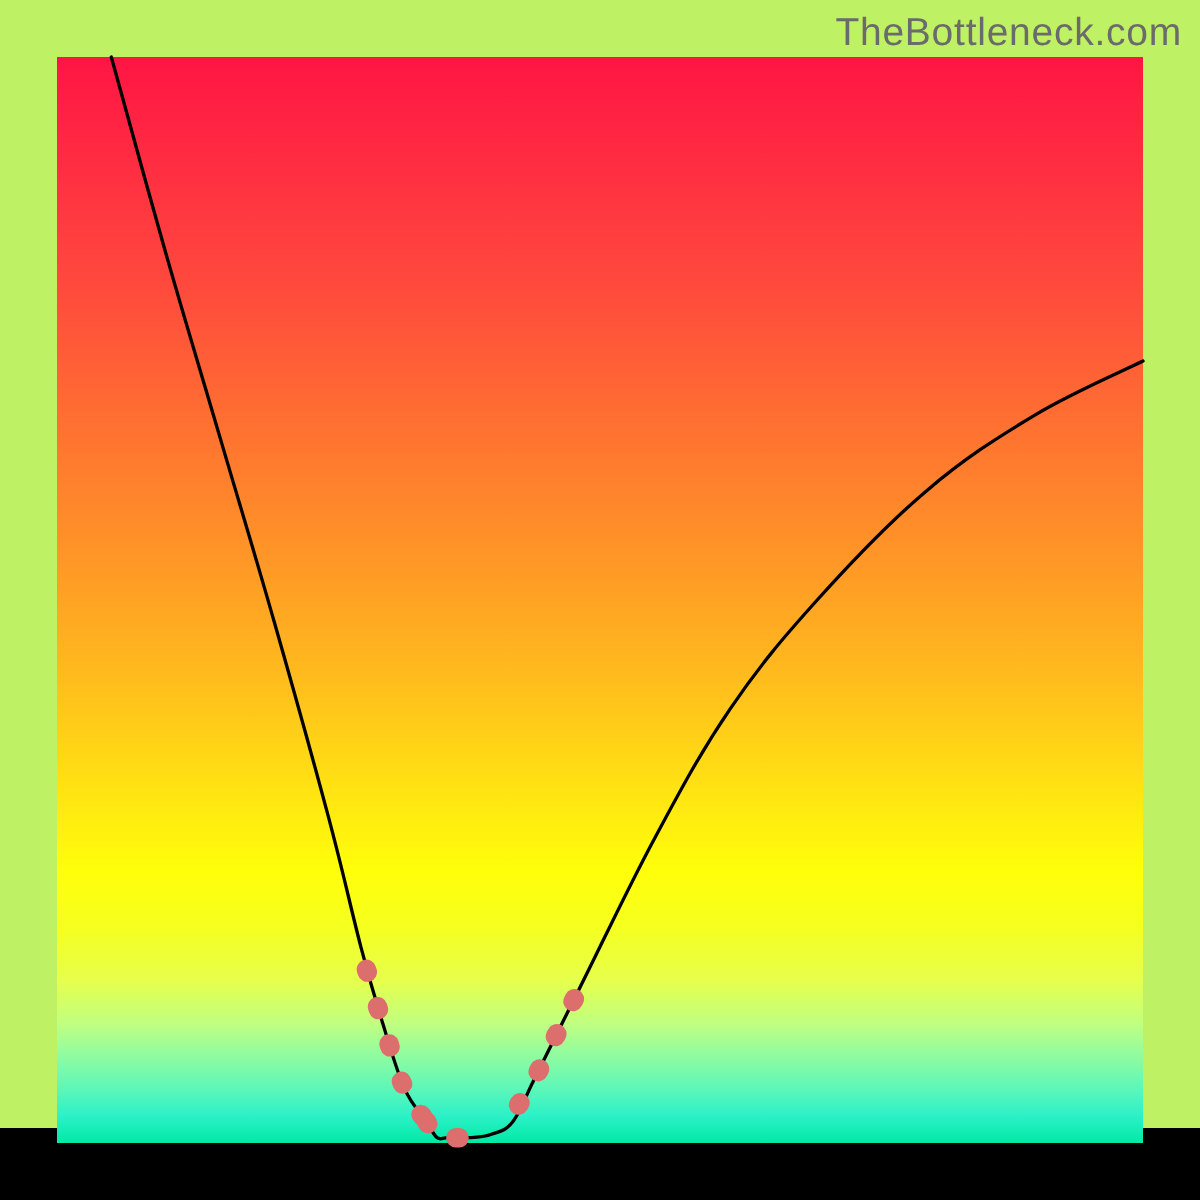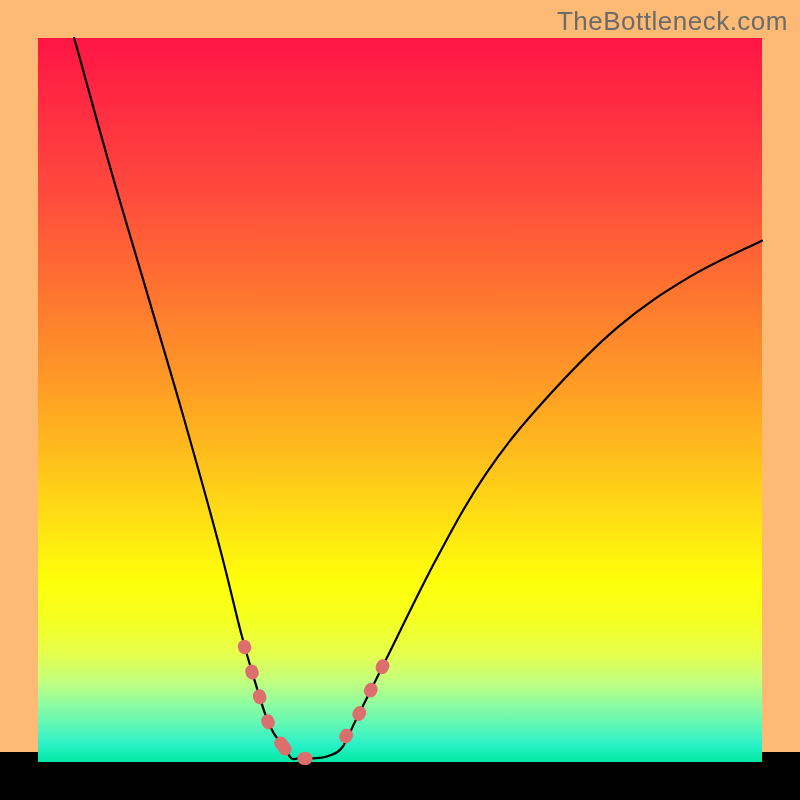--- a/index.html
+++ b/index.html
@@ -8,21 +8,21 @@
     width: 800px;
     height: 800px;
     background: #000;
     font-family: Arial, Helvetica, sans-serif;
     overflow: hidden;
   }
   .frame {
     position: relative;
     width: 800px;
     height: 752px;
-    background: #fdba74;
+    background: #bef264;
   }
   .plot-area {
     position: absolute;
     left: 38px;
     top: 38px;
     width: 724px;
     height: 724px;
     
     background: linear-gradient(
       to bottom,

